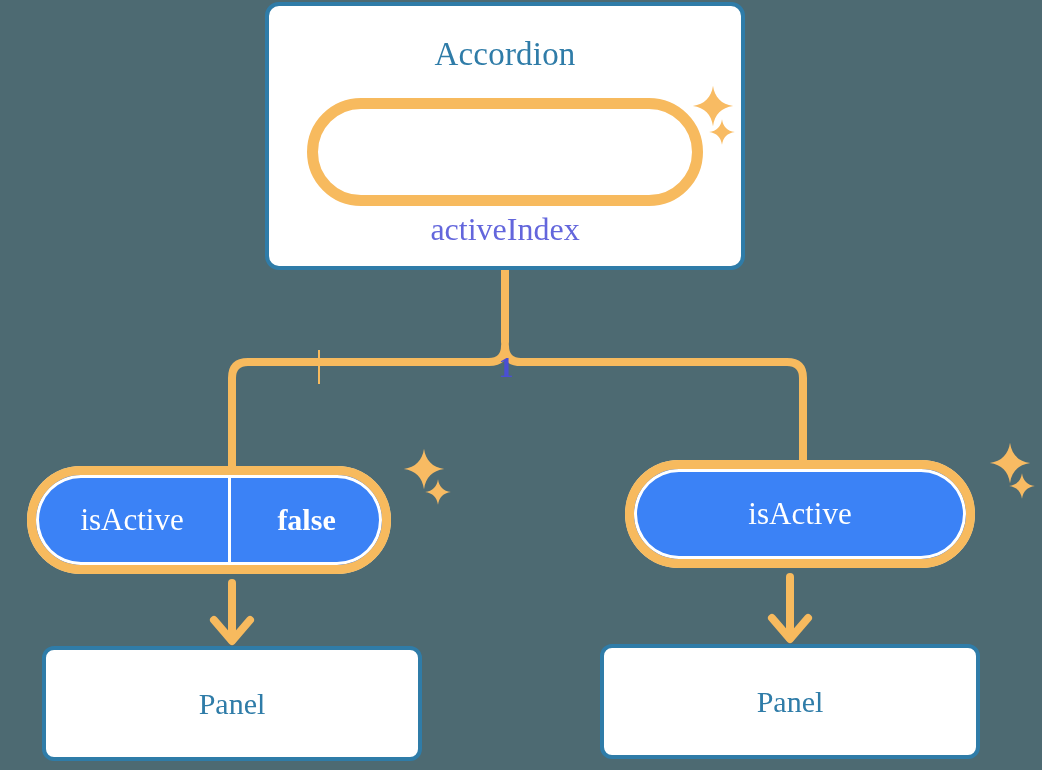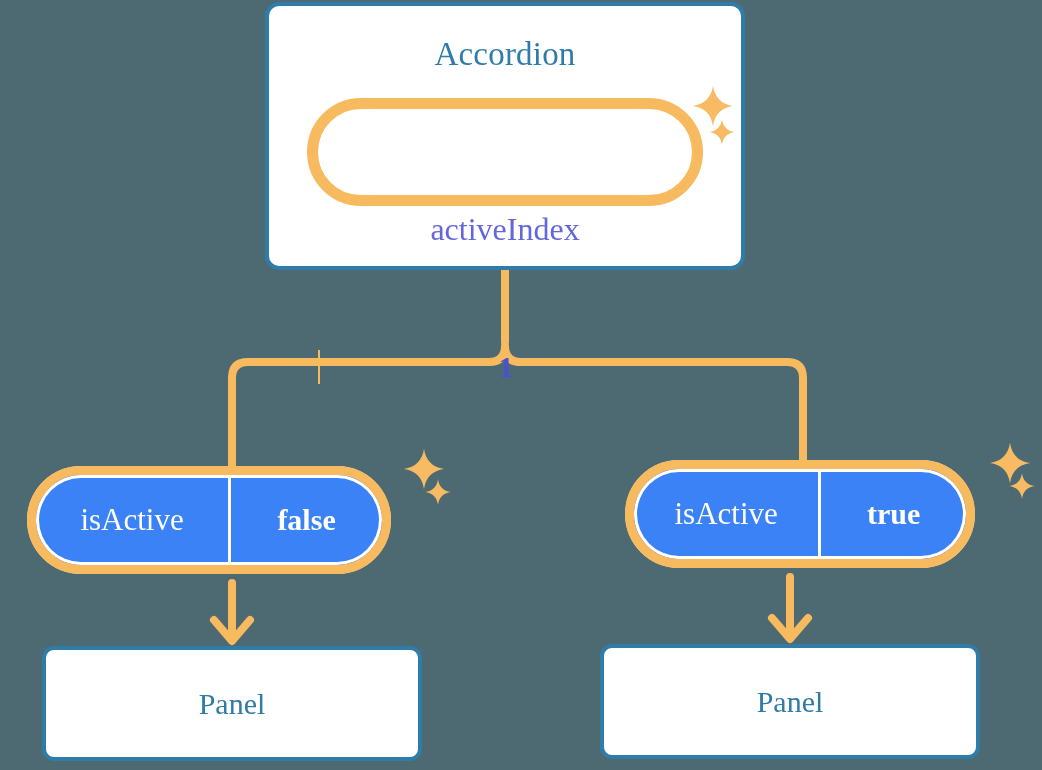--- a/index.html
+++ b/index.html
@@ -215,21 +215,20 @@
     <div class="pill-key">isActive</div>
     <div class="pill-val">false</div>
   </div>
 
   <div class="panel-box panel-left">
     <span class="panel-label">Panel</span>
   </div>
 
   <div class="pill pill-state pill-right">
     <div class="pill-key">isActive</div>
-    <div class="pill-val">true</div>
   </div>
 
   <div class="panel-box panel-right">
     <span class="panel-label">Panel</span>
   </div>
 
   <svg class="sparkle sp-top-a" width="44" height="44" viewBox="0 0 24 24">
     <path d="M12 1 C12.9 7.4 16.6 11.1 23 12 C16.6 12.9 12.9 16.6 12 23 C11.1 16.6 7.4 12.9 1 12 C7.4 11.1 11.1 7.4 12 1 Z" fill="#f8bb63"></path>
   </svg>
   <svg class="sparkle sp-top-b" width="28" height="28" viewBox="0 0 24 24">

